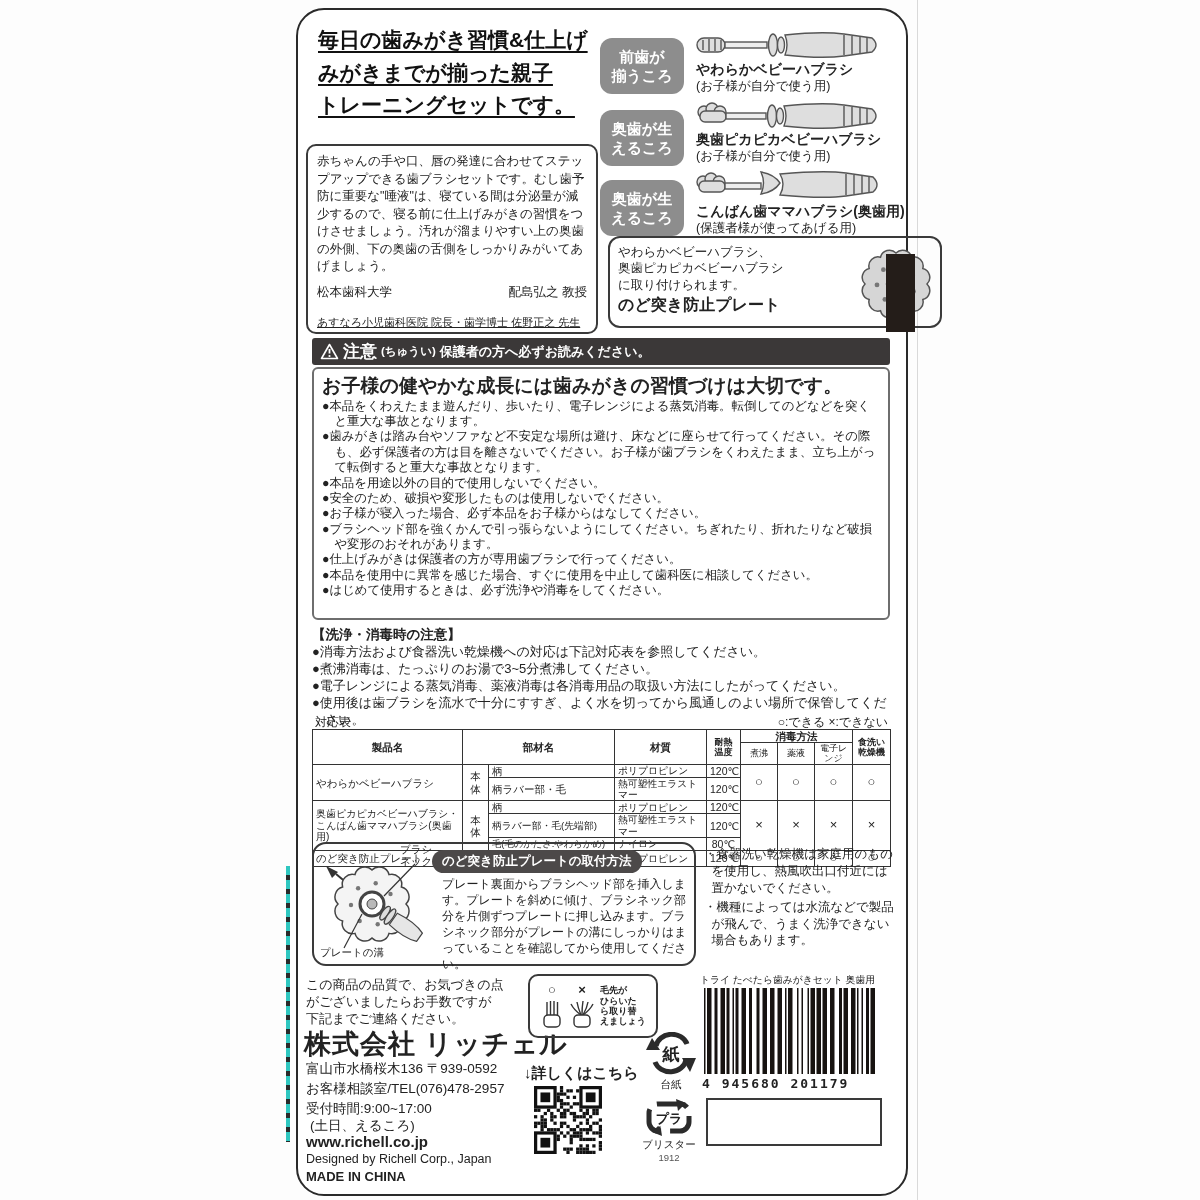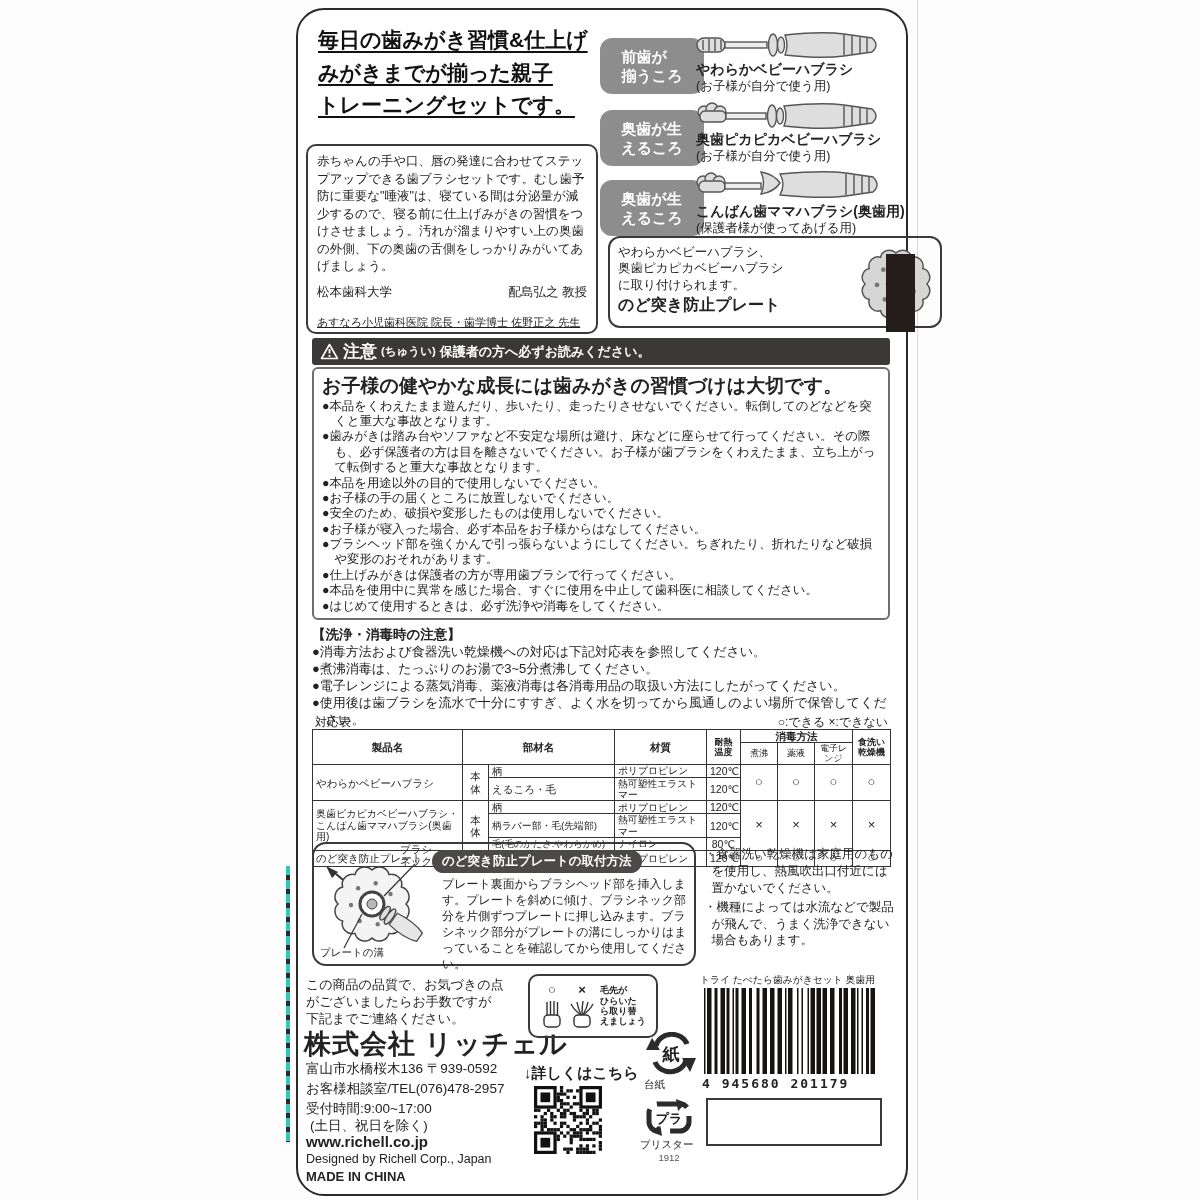--- a/index.html
+++ b/index.html
@@ -10,23 +10,23 @@
   .card{left:296px;top:8px;width:608px;height:1184px;background:#fff;
         border:2px solid #2a2a2a;border-radius:28px;}
   .edge-line{left:917px;top:0;width:1px;height:1200px;background:#d9d9d9;}
   .title{left:318px;top:24px;width:290px;font-size:21px;font-weight:bold;line-height:1.55;
          text-decoration:underline;text-underline-offset:4px;color:#111;}
   .intro-box{left:306px;top:144px;width:292px;height:190px;border:2px solid #3a3a3a;
              border-radius:10px;padding:7px 9px;box-sizing:border-box;font-size:12.5px;line-height:1.4;}
   .credits{margin-top:8px;font-size:12.5px;}
   .credit-row{display:flex;justify-content:space-between;}
   .credit2{font-size:11px;margin-top:14px;text-decoration:underline;}
-  .badge{width:104px;height:56px;background:#8d8d8d;border-radius:12px;color:#fff;
+  .badge{width:84px;height:56px;background:#8d8d8d;border-radius:12px;color:#fff;
          font-weight:bold;font-size:15px;line-height:1.3;display:flex;align-items:center;
-         justify-content:center;text-align:left;}
+         justify-content:center;text-align:center;}
   .brush-name{font-size:14px;font-weight:600;line-height:1.3;}
   .brush-note{font-size:12.5px;font-weight:normal;}
   .plate-box{left:608px;top:236px;width:334px;height:92px;border:2px solid #3a3a3a;border-radius:12px;
              box-sizing:border-box;padding:6px 8px;}
   .plate-box .lines{font-size:12.5px;line-height:1.3;}
   .plate-box .ptitle{font-size:16px;font-weight:bold;margin-top:2px;}
   .black-tab{left:886px;top:254px;width:29px;height:78px;background:#241d19;}
   .caution-header{left:312px;top:338px;width:578px;height:27px;background:#3b3838;border-radius:3px;
                   color:#fff;display:flex;align-items:center;padding-left:8px;box-sizing:border-box;gap:4px;}
   .ch-title{font-size:17px;font-weight:bold;}
@@ -58,21 +58,21 @@
   .side-notes div{text-indent:-0.6em;padding-left:0.6em;margin-bottom:2px;}
   .notice{left:306px;top:976px;width:240px;font-size:13px;line-height:1.32;}
   .company{left:304px;top:1026px;font-size:27px;font-weight:600;letter-spacing:1px;}
   .addr{font-size:13.5px;}
   .replace-box{left:528px;top:974px;width:130px;height:64px;border:2px solid #3a3a3a;border-radius:10px;
                box-sizing:border-box;display:flex;align-items:center;justify-content:center;gap:4px;padding:2px;}
   .rb-col{display:flex;flex-direction:column;align-items:center;line-height:1;}
   .rb-sym{font-size:13px;font-weight:bold;}
   .rb-text{font-size:9px;line-height:1.15;font-weight:bold;}
   .qr-label{left:524px;top:1064px;font-size:15px;font-weight:bold;}
-  .recycle-label{font-size:10.5px;}
+  .recycle-label{font-size:10.5px;text-align:center;}
   .pla-code{font-size:9.5px;color:#555;text-align:center;}
   .bc-label{left:700px;top:974px;width:190px;font-size:9.8px;}
   .bc-digits{left:702px;top:1076px;width:178px;font-size:13px;font-weight:bold;
              font-family:"DejaVu Sans Mono",monospace;letter-spacing:2px;}
   .empty-box{left:706px;top:1098px;width:172px;height:44px;border:2px solid #3a3a3a;background:#fff;}
   .teal-line{left:286px;top:866px;width:4px;height:276px;
              background:repeating-linear-gradient(180deg,#2fc7c0 0 9px,#2a2a2a 9px 14px);}
 </style>
 </head>
 <body>
@@ -189,24 +189,23 @@
       <circle cx="9.5" cy="13" r="1.1" fill="#fff"></circle>
     </svg>
     <span class="ch-title">注意</span>
     <span class="ch-kana">(ちゅうい)</span>
     <span class="ch-rest">保護者の方へ必ずお読みください。</span>
   </div>
 
   <div class="abs caution-box">
     <div class="lead">お子様の健やかな成長には歯みがきの習慣づけは大切です。</div>
     <div class="cbullets">
-      <div>●本品をくわえたまま遊んだり、歩いたり、走ったりさせないでください。転倒してのどなどを突くと重大な事故となります。</div>
+      <div>●本品をくわえたまま遊んだり、歩いたり、電子レンジによる蒸気消毒。転倒してのどなどを突くと重大な事故となります。</div>
       <div>●歯みがきは踏み台やソファなど不安定な場所は避け、床などに座らせて行ってください。その際も、必ず保護者の方は目を離さないでください。お子様が歯ブラシをくわえたまま、立ち上がって転倒すると重大な事故となります。</div>
       <div>●本品を用途以外の目的で使用しないでください。</div>
-      <div>●お子様の手の届くところに放置しないでください。</div>
       <div>●安全のため、破損や変形したものは使用しないでください。</div>
       <div>●お子様が寝入った場合、必ず本品をお子様からはなしてください。</div>
       <div>●ブラシヘッド部を強くかんで引っ張らないようにしてください。ちぎれたり、折れたりなど破損や変形のおそれがあります。</div>
       <div>●仕上げみがきは保護者の方が専用歯ブラシで行ってください。</div>
       <div>●本品を使用中に異常を感じた場合、すぐに使用を中止して歯科医に相談してください。</div>
       <div>●はじめて使用するときは、必ず洗浄や消毒をしてください。</div>
     </div>
   </div>
 
   <div class="abs wash">
@@ -253,21 +252,21 @@
       <td rowspan="2" class="c">本体</td>
       <td>柄</td>
       <td class="mat">ポリプロピレン</td>
       <td class="c">120℃</td>
       <td rowspan="2" class="mark">○</td>
       <td rowspan="2" class="mark">○</td>
       <td rowspan="2" class="mark">○</td>
       <td rowspan="2" class="mark">○</td>
     </tr>
     <tr>
-      <td>えるころ・毛</td>
+      <td>柄ラバー部・毛</td>
       <td class="mat">熱可塑性エラストマー</td>
       <td class="c">120℃</td>
     </tr>
     <tr>
       <td rowspan="3" class="pre" style="font-size:10px;">奥歯ピカピカベビーハブラシ・
 こんばん歯ママハブラシ(奥歯用)</td>
       <td rowspan="3" class="c">本体</td>
       <td>柄</td>
       <td class="mat">ポリプロピレン</td>
       <td class="c">120℃</td>
@@ -335,21 +334,21 @@
     <div>・機種によっては水流などで製品が飛んで、うまく洗浄できない場合もあります。</div>
   </div>
 
   <div class="abs notice pre">この商品の品質で、お気づきの点
 がございましたらお手数ですが
 下記までご連絡ください。</div>
   <div class="abs company">株式会社 リッチェル</div>
   <div class="abs addr" style="left:306px;top:1060px;">富山市水橋桜木136 〒939-0592</div>
   <div class="abs addr" style="left:306px;top:1080px;">お客様相談室/TEL(076)478-2957</div>
   <div class="abs addr" style="left:306px;top:1100px;">受付時間:9:00~17:00</div>
-  <div class="abs addr" style="left:310px;top:1117px;">(土日、祝日を除く)</div>
+  <div class="abs addr" style="left:310px;top:1117px;">(土日、えるころ)</div>
   <div class="abs" style="left:306px;top:1133px;font-size:15px;font-weight:bold;">www.richell.co.jp</div>
   <div class="abs" style="left:306px;top:1152px;font-size:12.5px;">Designed by Richell Corp., Japan</div>
   <div class="abs" style="left:306px;top:1169px;font-size:13px;font-weight:bold;">MADE IN CHINA</div>
 
   <div class="abs replace-box">
     <div class="rb-col">
       <span class="rb-sym">○</span>
       <svg width="24" height="34" viewBox="0 0 24 34">
         <g stroke="#333" stroke-width="1.4" fill="none">
           <line x1="7" y1="6" x2="7" y2="19"></line>

